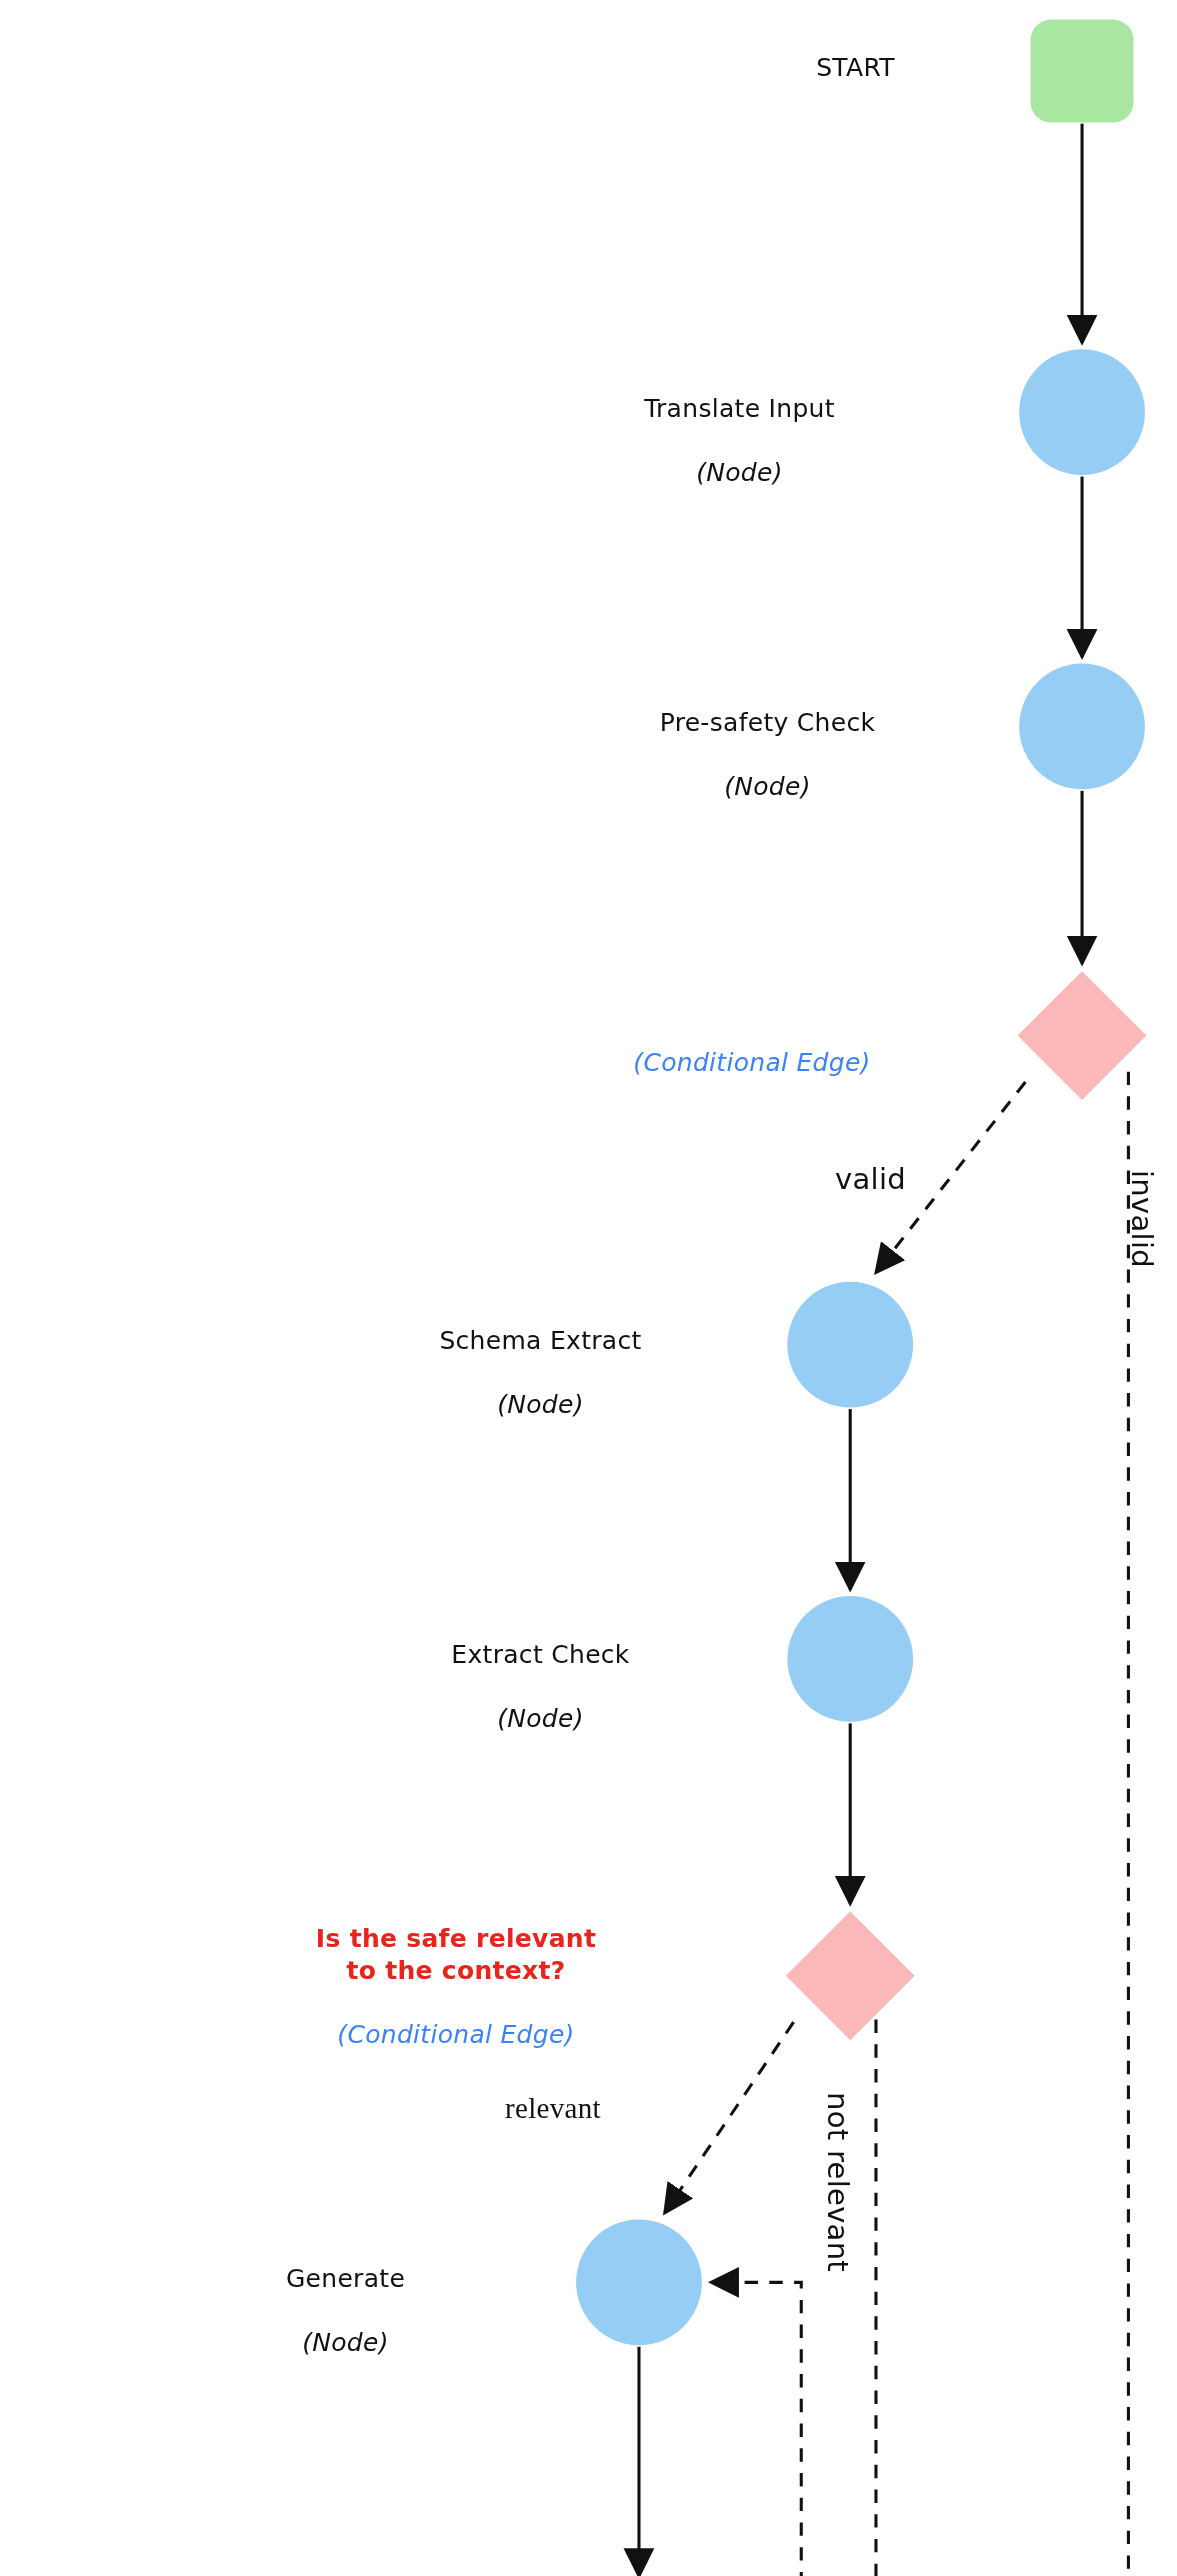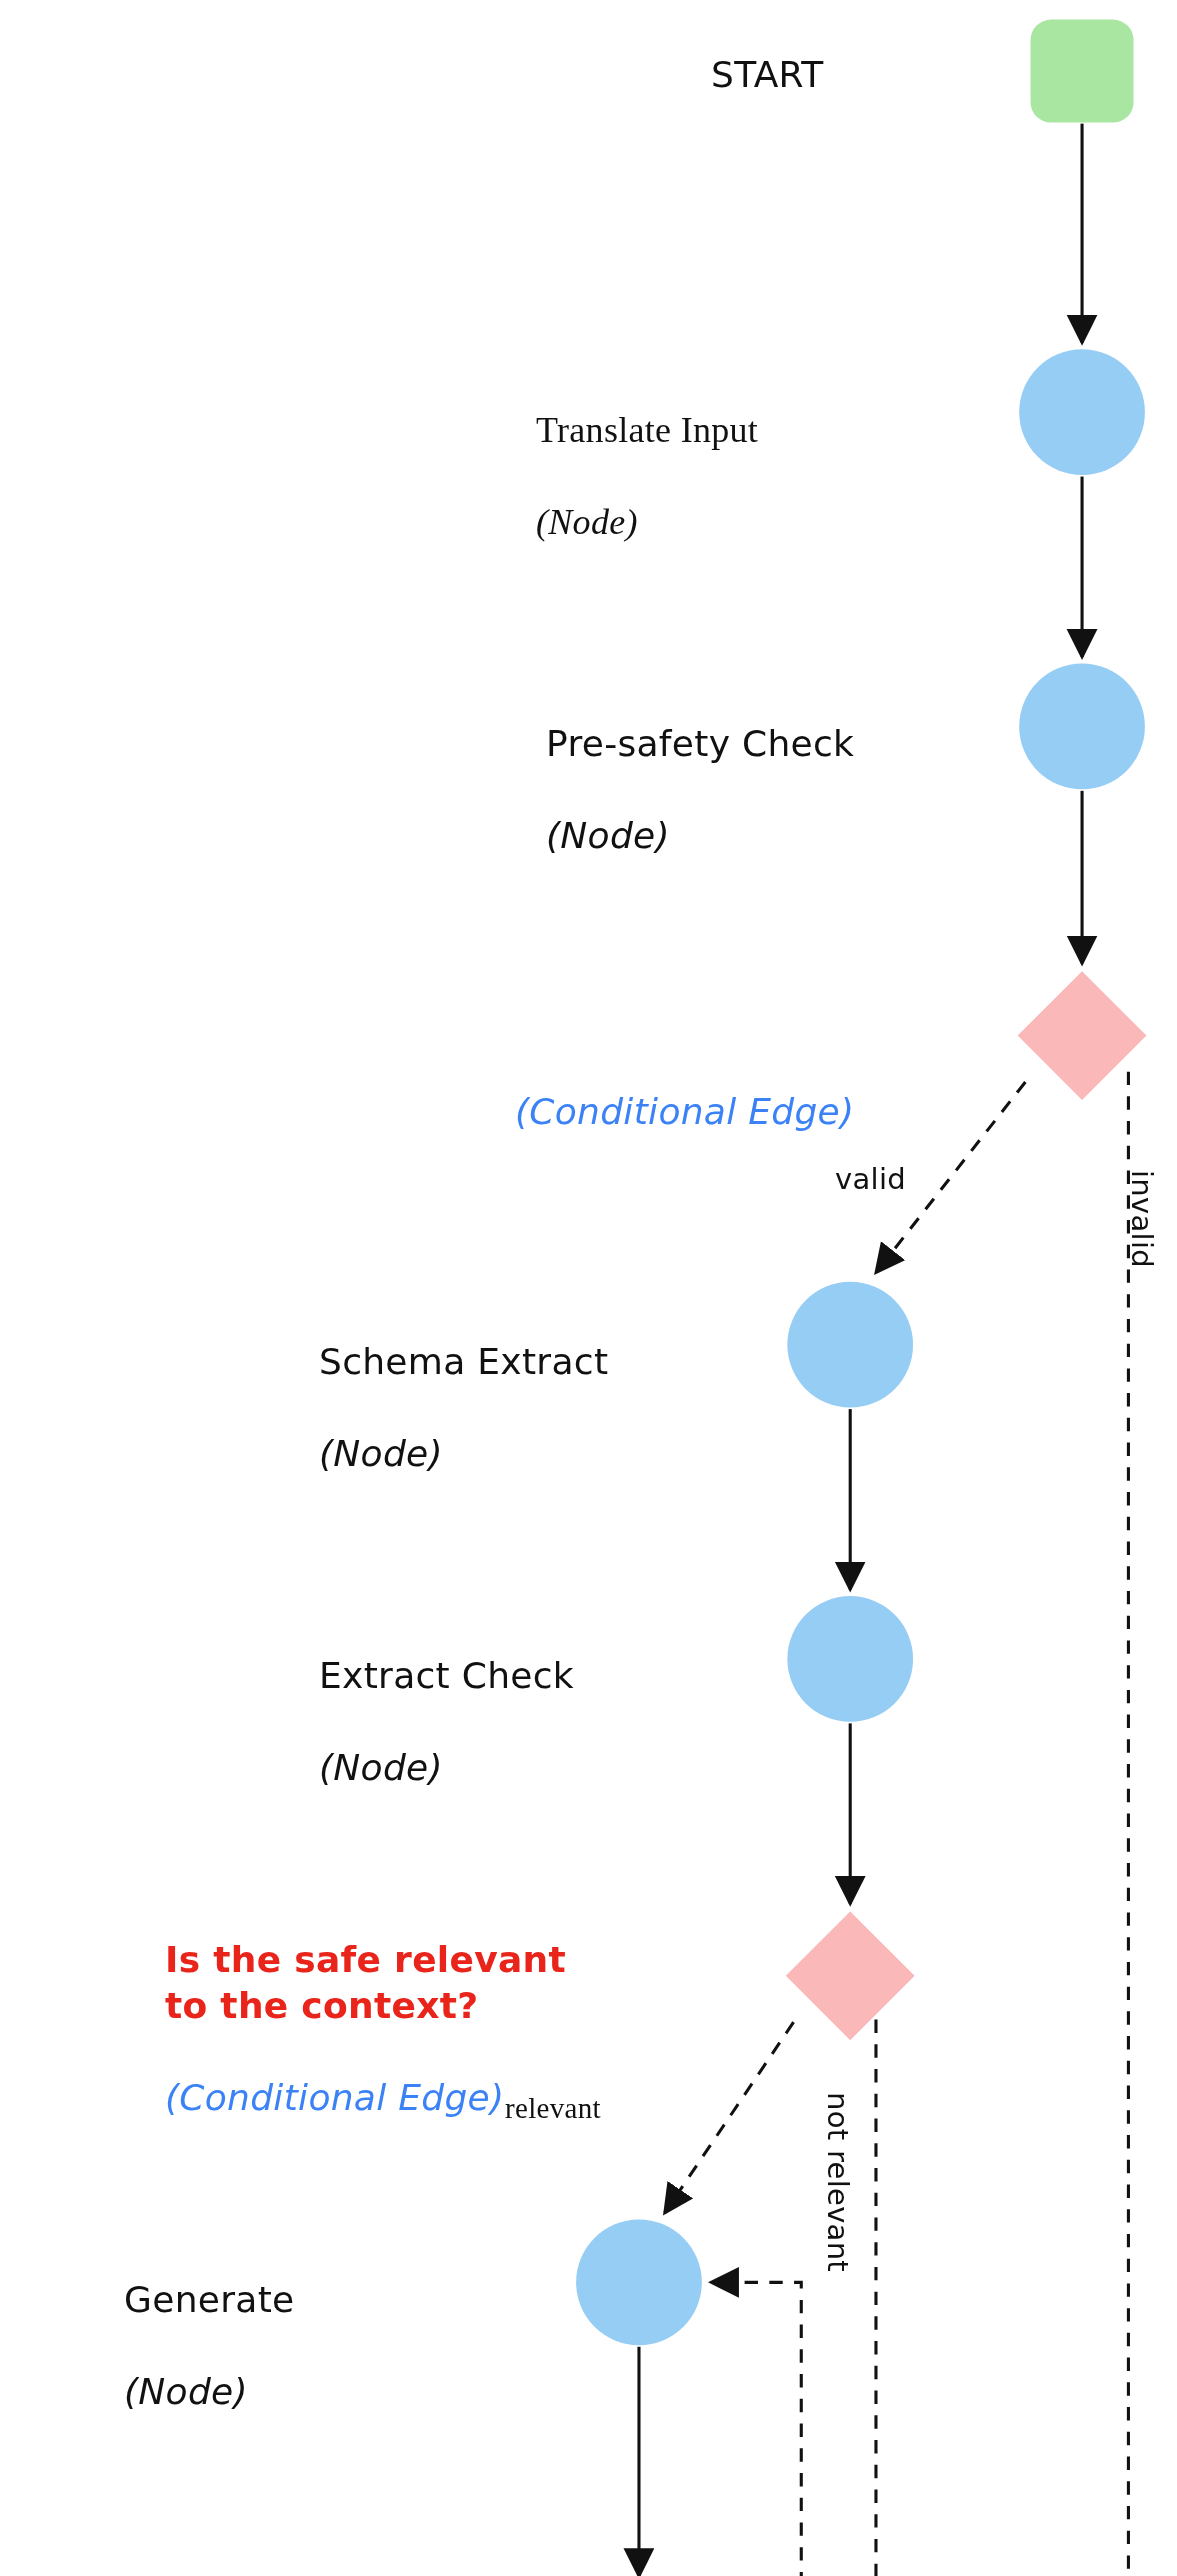--- a/index.html
+++ b/index.html
@@ -1,23 +1,23 @@
 <!DOCTYPE html>
 <html style="font-size:8.2px"><head>
 <meta charset="utf-8">
 <style>
   html,body{margin:0;padding:0;background:#ffffff;}
   body{width:1178px;height:3896px;font-family:"DejaVu Sans",sans-serif;}
   #stage{position:relative;width:1178px;height:3896px;overflow:hidden;}
   .node-label{
     position:absolute;
-    text-align:left;
+    text-align:center;
     color:#111111;
     font-family:"DejaVu Sans",sans-serif;
-    font-size:36px;
+    font-size:25px;
     line-height:1.28;
     white-space:pre-line;
     letter-spacing:0.3px;
   }
   .node-label .sub{font-style:italic;}
   .cond-label{color:#e8241b;font-weight:600;}
   .cond-label .sub{color:#3b82f6;font-weight:400;font-style:italic;}
   .edge-label{
     position:absolute;
     color:#111111;
@@ -84,21 +84,21 @@
 
     <path d="M1700,3920 L1700,7315" stroke="#111111" stroke-width="6" fill="none" stroke-dasharray="26 22"></path>
 
     <path d="M1365,6220 L1555,6220 L1555,4430 L1380,4430" stroke="#111111" stroke-width="6" fill="none" stroke-dasharray="26 22" marker-end="url(#arrow)"></path>
 
     <path d="M1240,6345 L1240,7315" stroke="#111111" stroke-width="6" fill="none" stroke-dasharray="26 22"></path>
   </svg>
 
   <div class="node-label" style="left:711px;top:52px;width:289px;">START</div>
 
-  <div class="node-label" style="left:536px;top:361px;width:443px;font-family:Liberation Serif, serif;">
+  <div class="node-label" style="left:518px;top:361px;width:443px;">
     <span>Translate Input</span><br>
     <span class="sub">(Node)</span>
   </div>
 
   <div class="node-label" style="left:546px;top:675px;width:443px;">
     <span>Pre-safety Check</span><br>
     <span class="sub">(Node)</span>
   </div>
 
   <div class="node-label cond-label" style="left:515px;top:951px;width:474px;">

